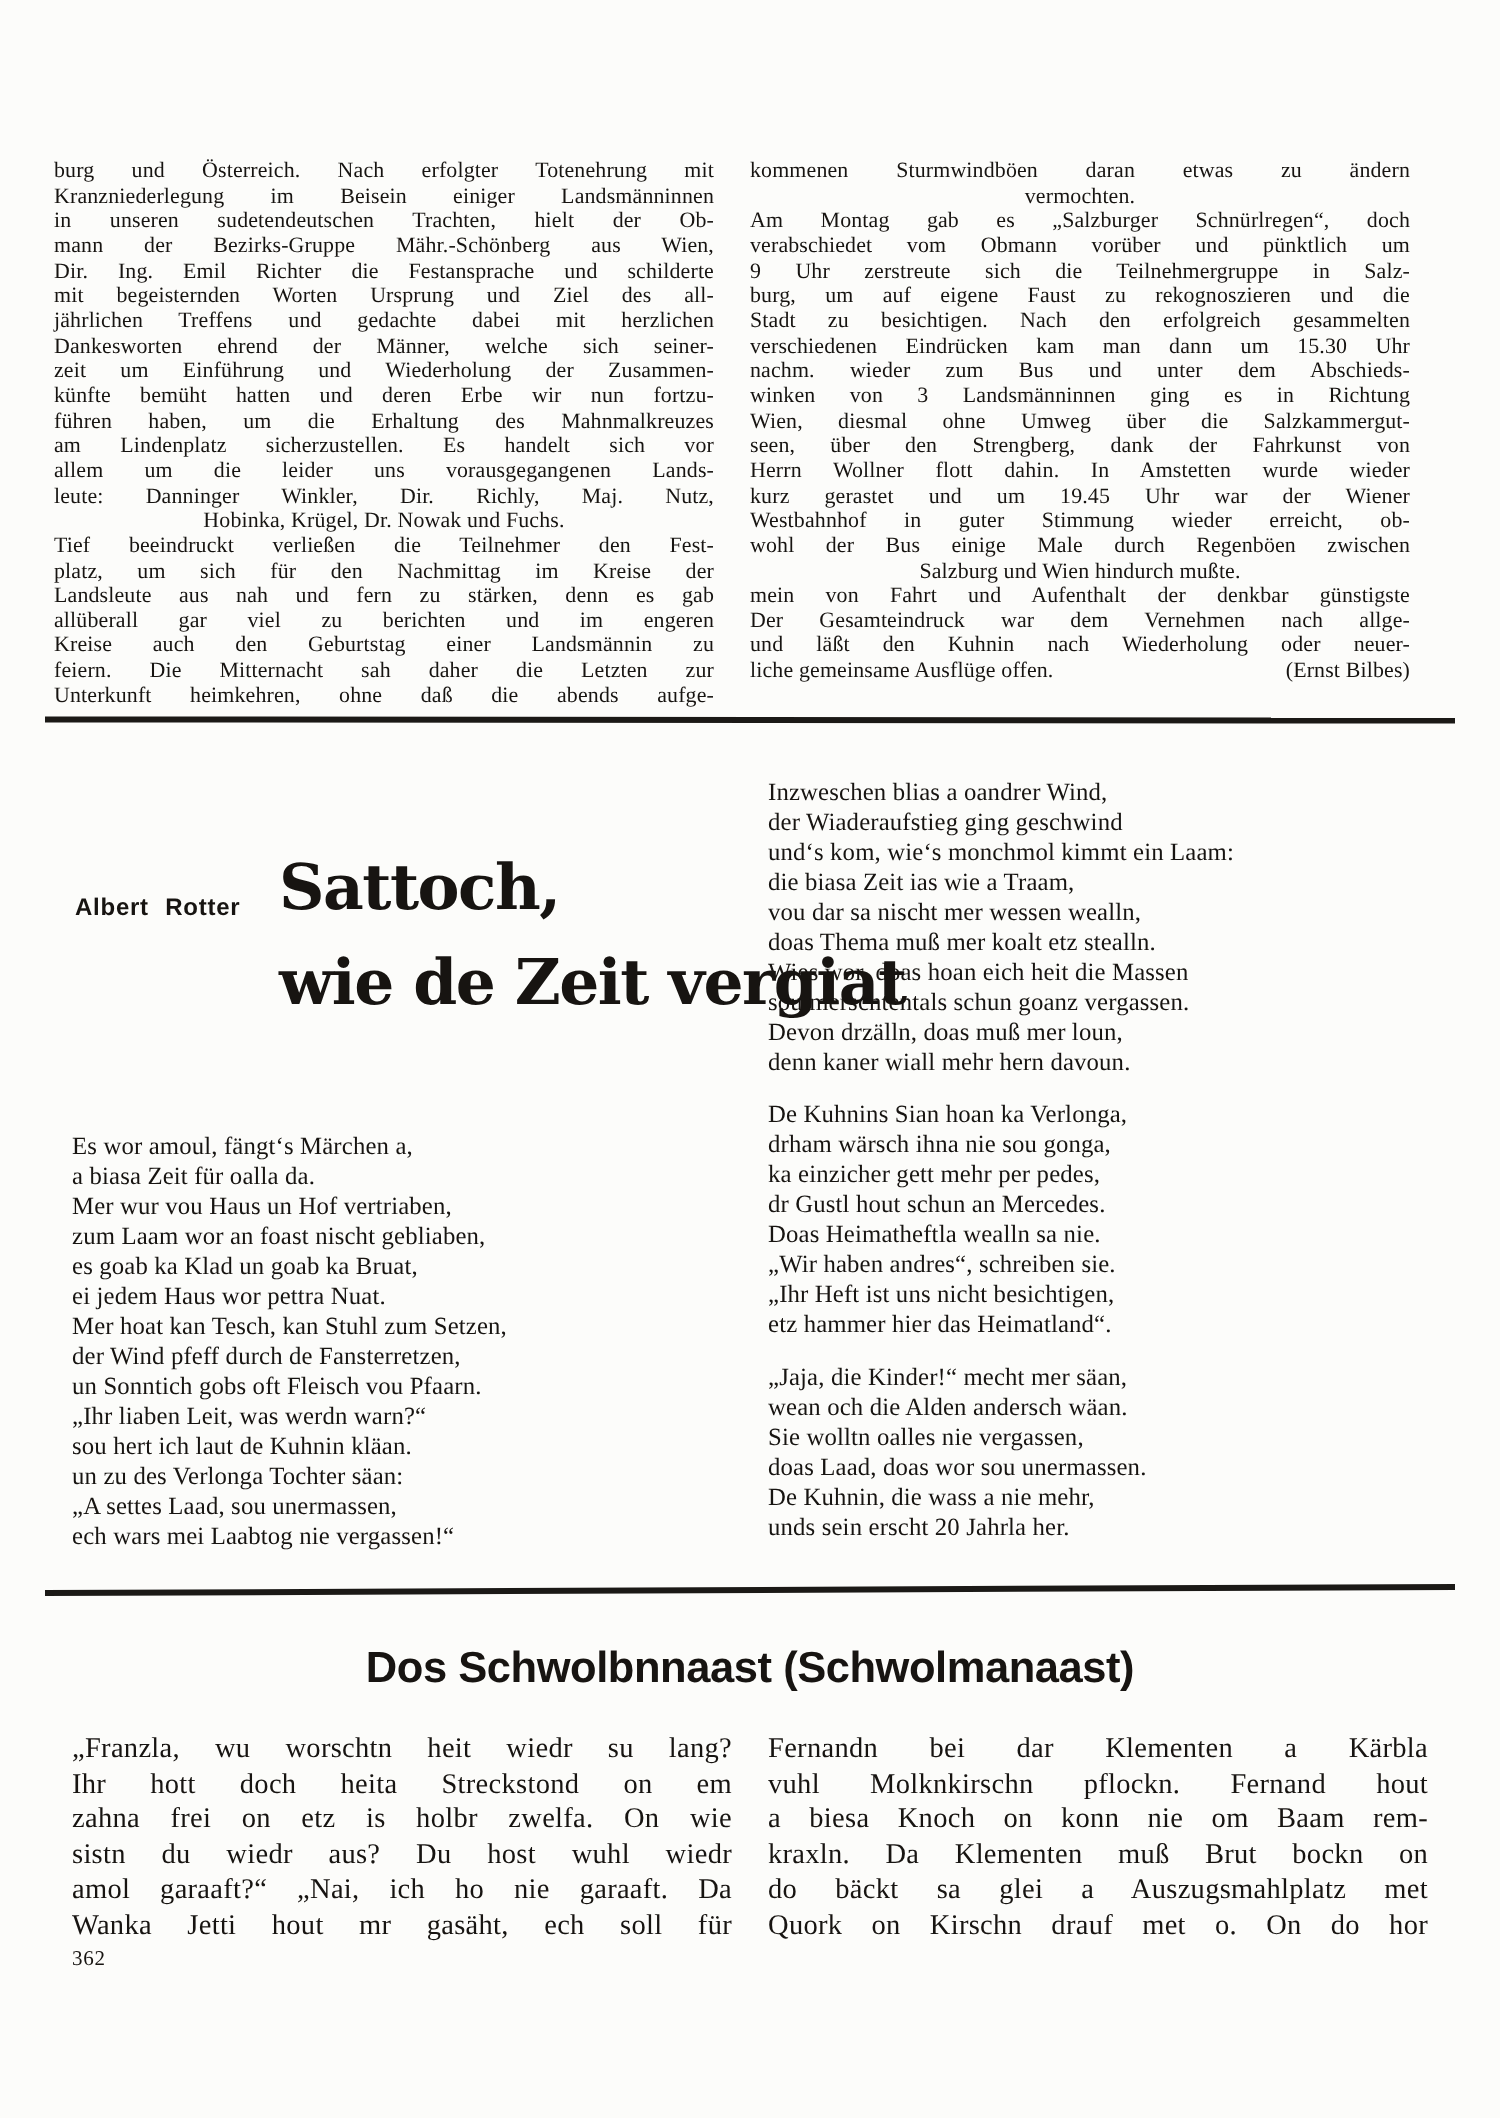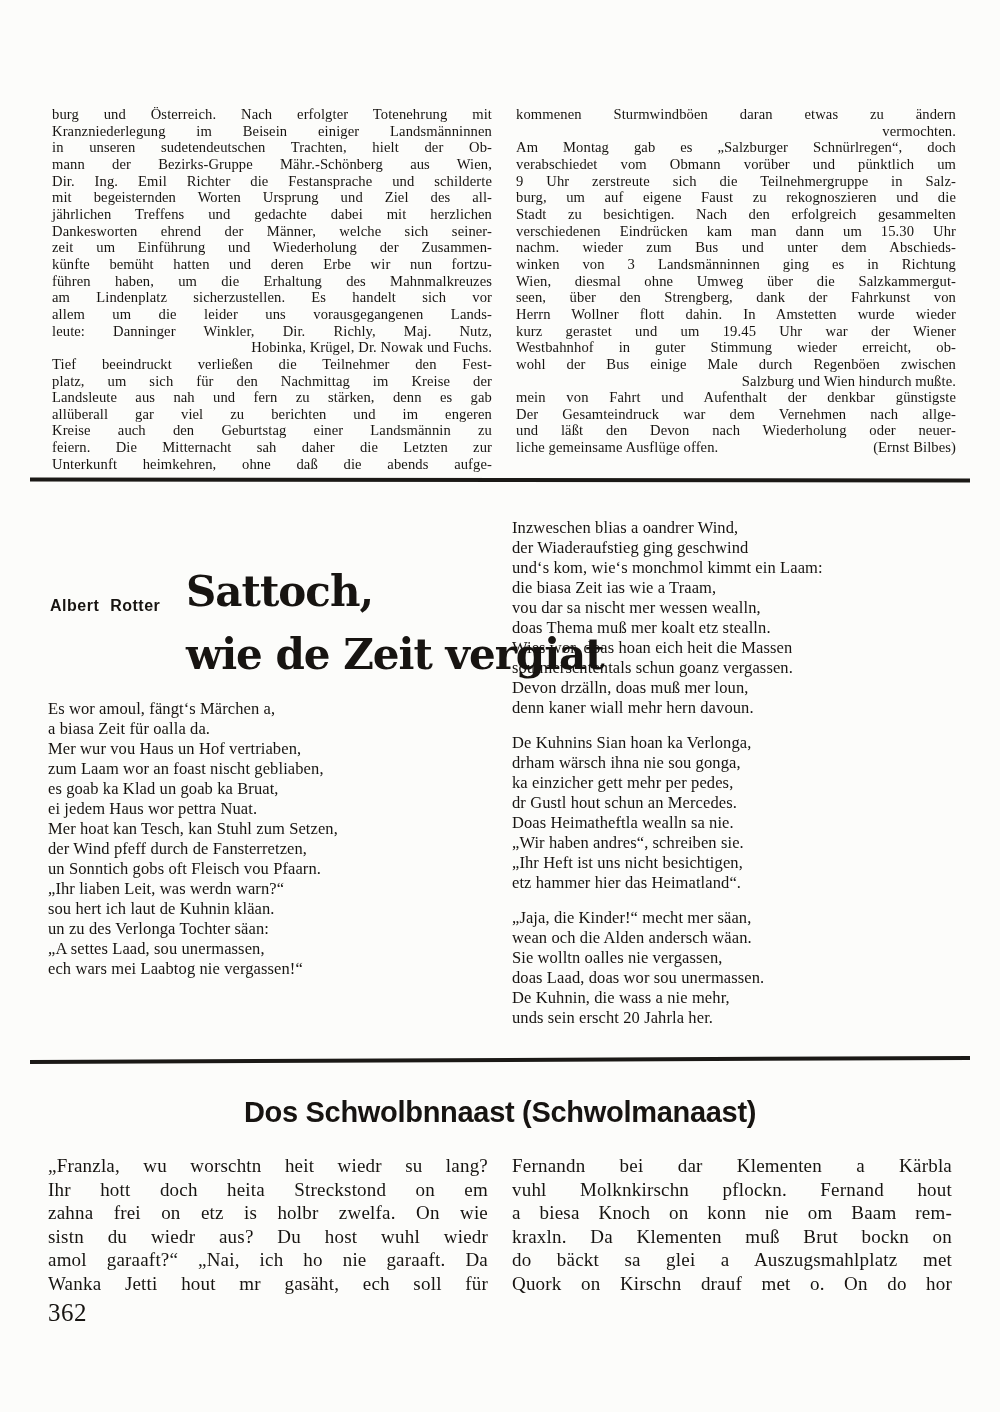--- a/index.html
+++ b/index.html
@@ -9,30 +9,30 @@
     font-family:"Liberation Serif", serif;
     color:#171411;
   }
   .page{
     position:absolute;left:0;top:0;width:1000px;height:1412px;
     background:#fcfcfa;
     overflow:hidden;
   }
   
   .top-cols{
-    position:absolute;left:52px;top:106px;width:904px;
+    position:absolute;left:36px;top:106px;width:904px;
     display:flex;gap:24px;
   }
   .col{width:440px;}
   .top-cols .line{
     font-size:14.6px;line-height:16.65px;
     letter-spacing:0.1px;
   }
   .line.just{text-align:justify;text-align-last:justify;}
-  .line.flush{text-align:right;}
+  .line.flush{text-align:center;}
   .line.sig-line{display:flex;justify-content:space-between;}
   
   .rule{
     position:absolute;left:30px;width:940px;height:4px;background:#1b1916;
   }
   #rule1{top:478px;transform:rotate(0.05deg);}
   #rule2{top:1058px;transform:rotate(-0.25deg);}
   
   .poem-author{
     position:absolute;left:50px;top:597px;
@@ -40,21 +40,21 @@
     font-weight:bold;font-size:16px;letter-spacing:0.5px;
     word-spacing:6px;
   }
   .poem-title{
     position:absolute;left:186px;top:560px;
     font-family:"DejaVu Serif", serif;
     font-weight:bold;font-size:42px;line-height:63px;
     letter-spacing:-1px;
   }
   .poem-col{position:absolute;width:450px;}
-  #poem-left{left:48px;top:699px;}
+  #poem-left{left:48px;top:754px;}
   #poem-right{left:512px;top:518px;}
   .pline{
     font-size:16.5px;line-height:20px;letter-spacing:0.1px;
     white-space:nowrap;
   }
   .stanza{margin-bottom:15px;}
   .stanza:last-child{margin-bottom:0;}
   
   .bottom-title{
     position:absolute;left:0;top:1096px;width:1000px;
@@ -64,21 +64,21 @@
   }
   .bottom-cols{
     position:absolute;left:48px;top:1154px;width:904px;
     display:flex;gap:24px;
   }
   .bottom-cols .line{
     font-size:19px;line-height:23.5px;letter-spacing:0.2px;
   }
   .page-number{
     position:absolute;left:48px;top:1299px;
-    font-size:25px;letter-spacing:0.5px;
+    font-size:14px;letter-spacing:0.5px;
   }
 </style>
 </head>
 <body>
 
 <div class="page">
 
   <div class="top-cols">
     <div class="col" id="top-left">
         <div class="line just">burg und Österreich. Nach erfolgter Totenehrung mit</div>
@@ -117,21 +117,21 @@
         <div class="line just">winken von 3 Landsmänninnen ging es in Richtung</div>
         <div class="line just">Wien, diesmal ohne Umweg über die Salzkammergut-</div>
         <div class="line just">seen, über den Strengberg, dank der Fahrkunst von</div>
         <div class="line just">Herrn Wollner flott dahin. In Amstetten wurde wieder</div>
         <div class="line just">kurz gerastet und um 19.45 Uhr war der Wiener</div>
         <div class="line just">Westbahnhof in guter Stimmung wieder erreicht, ob-</div>
         <div class="line just">wohl der Bus einige Male durch Regenböen zwischen</div>
         <div class="line flush">Salzburg und Wien hindurch mußte.</div>
         <div class="line just">mein von Fahrt und Aufenthalt der denkbar günstigste</div>
         <div class="line just">Der Gesamteindruck war dem Vernehmen nach allge-</div>
-        <div class="line just">und läßt den Devon nach Wiederholung oder neuer-</div>
+        <div class="line just">und läßt den Kuhnin nach Wiederholung oder neuer-</div>
         <div class="line sig-line">
           <span>liche gemeinsame Ausflüge offen.</span>
           <span>(Ernst Bilbes)</span>
         </div>
       </div>
   </div>
 
   <div class="rule" id="rule1"></div>
 
   <div class="poem-author">Albert Rotter</div>

